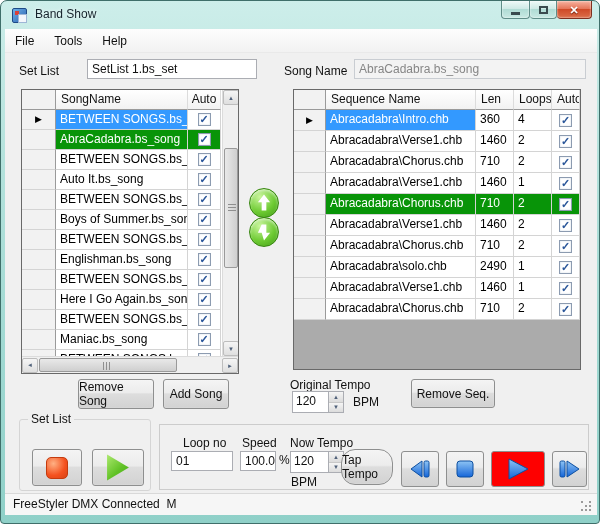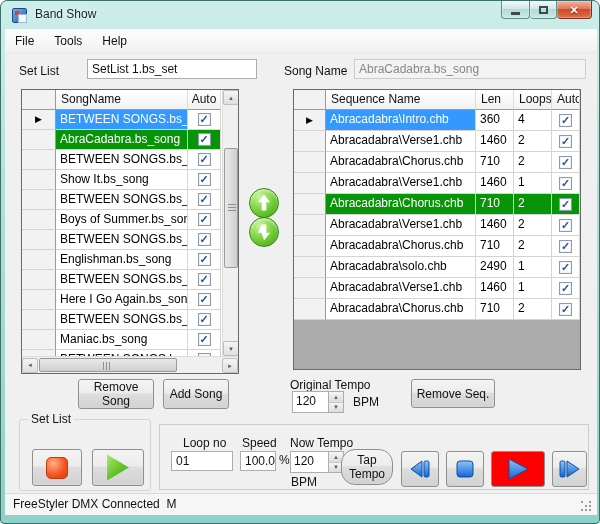--- a/index.html
+++ b/index.html
@@ -31,21 +31,21 @@
   .menubar{position:absolute;left:4px;top:28px;width:592px;height:24px;z-index:2;
     background:linear-gradient(180deg,#fdfdfd,#f2f2f2);display:flex;align-items:center;border-bottom:1px solid #e9e9e9;}
   .menu-item{padding:0 10px;font-size:12px;color:#111;height:24px;line-height:24px;}
   .lbl{position:absolute;z-index:2;font-size:12px;color:#111;white-space:nowrap;}
   .tb{position:absolute;z-index:2;background:#fff;border:1px solid #abadb3;font-size:12px;color:#111;
     padding:2px 4px;white-space:nowrap;overflow:hidden;}
   .tb.disabled{background:#f3f3f3;border-color:#c9cdd2;color:#868686;}
   
   .btn{position:absolute;z-index:2;border:1px solid #8e8f8f;border-radius:3px;font-size:12px;color:#111;
     background:linear-gradient(180deg,#f4f4f4 0%,#ececec 45%,#dddddd 50%,#d2d2d2 100%);
-    display:flex;align-items:center;justify-content:center;text-align:center;box-shadow:inset 0 0 1px #fff;}
+    display:flex;align-items:center;justify-content:center;box-shadow:inset 0 0 1px #fff;}
   
   .grid{position:absolute;z-index:2;border:1px solid #696969;background:#fff;overflow:hidden;}
   #seq-grid{background:#ababab;}
   .ghead{display:flex;height:20px;}
   .hcell{background:linear-gradient(180deg,#ffffff,#f2f2f2);border-right:1px solid #dcdcdc;border-bottom:1px solid #9a9a9a;
     font-size:12px;color:#111;line-height:19px;padding-left:5px;overflow:hidden;white-space:nowrap;}
   .hcell.center{text-align:center;padding-left:0;}
   .gbody{overflow:hidden;}
   .trow{display:flex;height:20px;background:#fff;}
   #seq-grid .trow{height:21px;}
@@ -176,21 +176,21 @@
         </div>
         <div class="trow">
           <div class="rowhdr"></div>
           <div class="c-name">BETWEEN SONGS.bs_song</div>
           <div class="c-auto">
             <div class="cb">✓</div>
           </div>
         </div>
         <div class="trow">
           <div class="rowhdr"></div>
-          <div class="c-name">Show It.bs_song</div>
+          <div class="c-name">Auto It.bs_song</div>
           <div class="c-auto">
             <div class="cb">✓</div>
           </div>
         </div>
         <div class="trow">
           <div class="rowhdr"></div>
           <div class="c-name">BETWEEN SONGS.bs_song</div>
           <div class="c-auto">
             <div class="cb">✓</div>
           </div>

